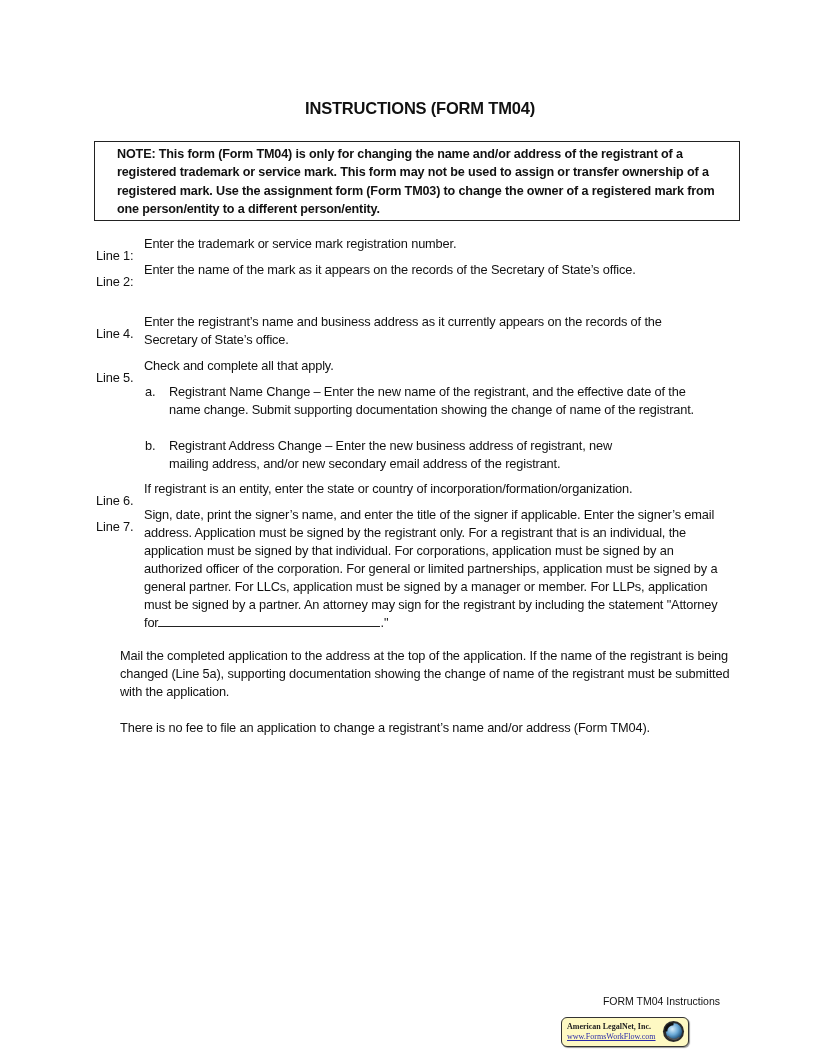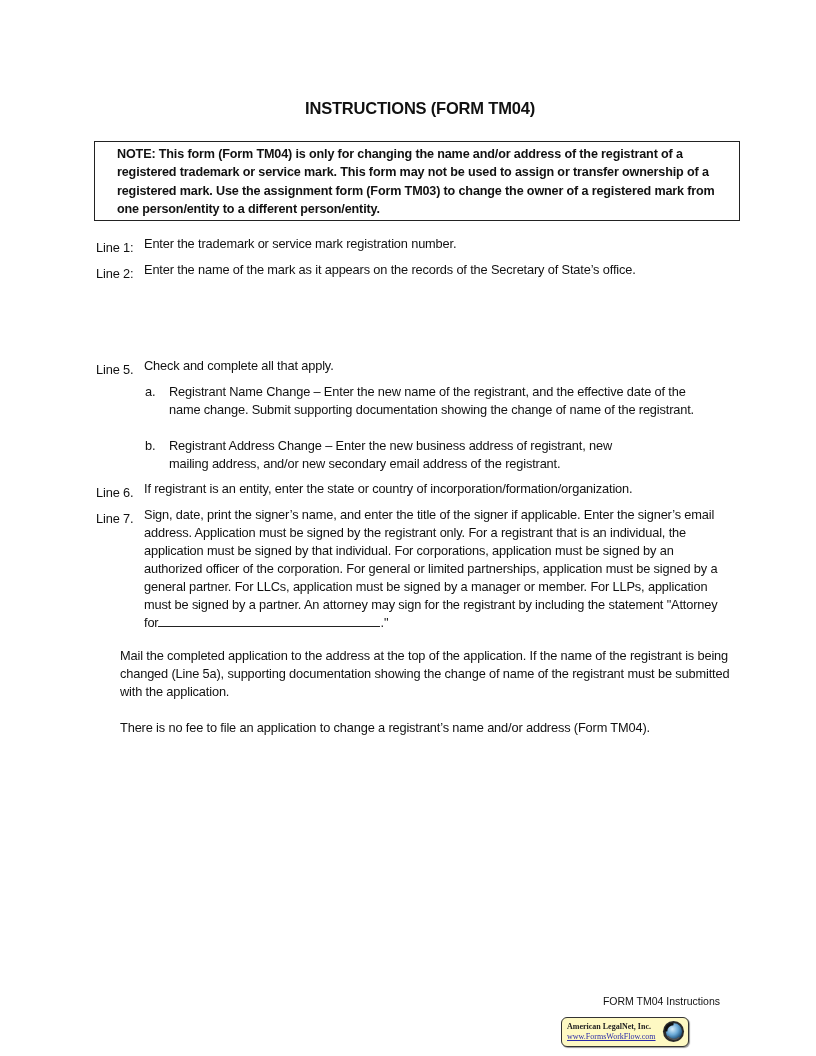--- a/index.html
+++ b/index.html
@@ -48,21 +48,21 @@
       letter-spacing: -0.15px;
     }
     .entry {
       position: absolute;
       left: 96px;
       width: 630px;
     }
     .entry .label {
       position: absolute;
       left: 0;
-      top: 4px;
+      top: 12px;
       width: 48px;
       white-space: nowrap;
     }
     .entry .text {
       margin-left: 48px;
     }
     .sub {
       position: absolute;
       left: 145px;
       width: 580px;
@@ -144,20 +144,24 @@
     <span class="label">Line 1:</span>
     <div class="text">Enter the trademark or service mark registration number.</div>
   </div>
 
   <div class="entry body-text" style="top:261px;">
     <span class="label">Line 2:</span>
     <div class="text">Enter the name of the mark as it appears on the records of the Secretary of State’s office.</div>
   </div>
 
 
+  <div class="entry body-text" style="top:313px;">
+    <span class="label">Line 4.</span>
+    <div class="text" style="width:572px;">Enter the registrant’s name and business address as it currently appears on the records of the Secretary of State’s office.</div>
+  </div>
 
   <div class="entry body-text" style="top:357px;">
     <span class="label">Line 5.</span>
     <div class="text">Check and complete all that apply.</div>
   </div>
 
   <div class="sub body-text" style="top:383px;">
     <span class="letter">a.</span>
     <div class="text" style="width:550px;">Registrant Name Change – Enter the new name of the registrant, and the effective date of the name change. Submit supporting documentation showing the change of name of the registrant.</div>
   </div>

